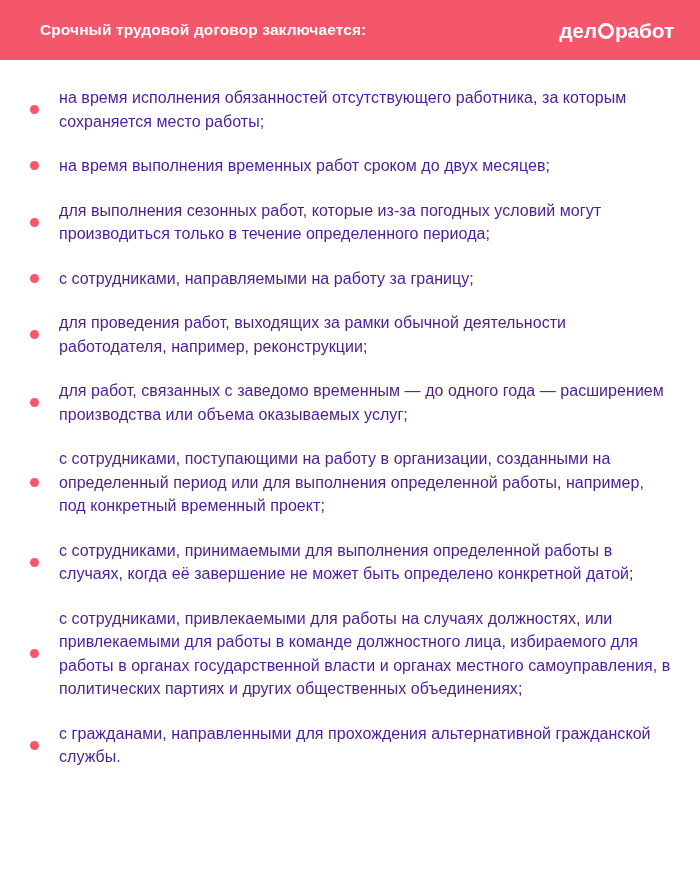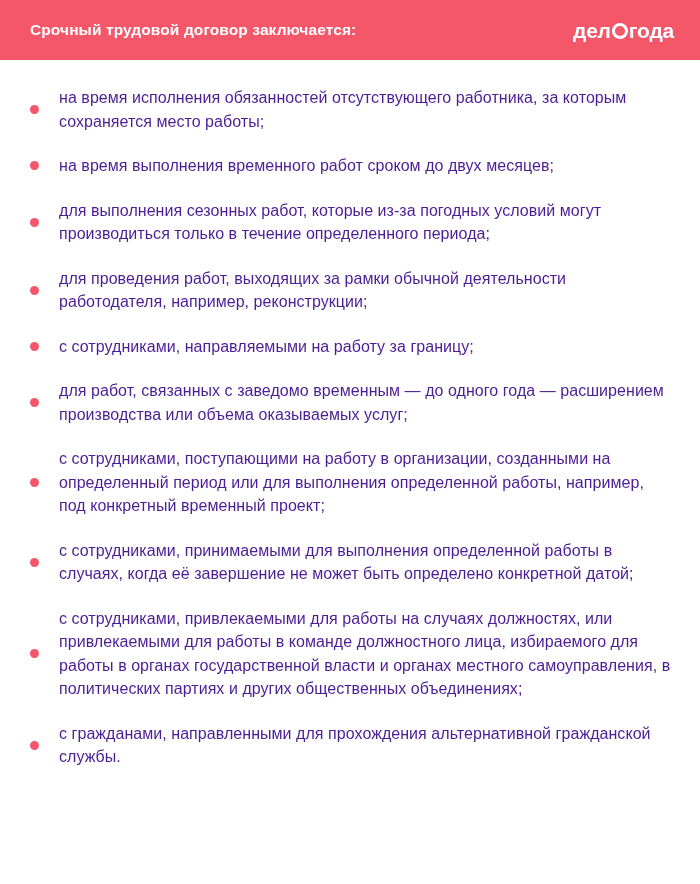--- a/index.html
+++ b/index.html
@@ -22,21 +22,21 @@
     flex-direction: column;
     box-sizing: border-box;
   }
   .header {
     background: #f4566a;
     height: 60px;
     flex: 0 0 60px;
     display: flex;
     align-items: center;
     justify-content: space-between;
-    padding: 0 26px 0 30px;
+    padding: 0 26px 0 40px;
     box-sizing: border-box;
   }
   .header-title {
     color: #ffffff;
     font-size: 15.5px;
     font-weight: bold;
     letter-spacing: 0.1px;
   }
   .logo {
     display: flex;
@@ -94,45 +94,45 @@
 </head>
 <body>
 
 <div class="infographic">
 
   <div class="header">
     <div class="header-title">Срочный трудовой договор заключается:</div>
     <div class="logo">
       <span class="logo-pre">дел</span>
       <span class="logo-ring"></span>
-      <span class="logo-post">года</span>
+      <span class="logo-post">работ</span>
     </div>
   </div>
 
   <div class="content">
     <ul class="items">
       <li>
         <span class="bullet"></span>
         <span class="item-text">на время исполнения обязанностей отсутствующего работника, за которым сохраняется место работы;</span>
       </li>
       <li>
         <span class="bullet"></span>
-        <span class="item-text">на время выполнения временного работ сроком до двух месяцев;</span>
+        <span class="item-text">на время выполнения временных работ сроком до двух месяцев;</span>
       </li>
       <li>
         <span class="bullet"></span>
         <span class="item-text">для выполнения сезонных работ, которые из-за погодных условий могут производиться только в течение определенного периода;</span>
       </li>
       <li>
         <span class="bullet"></span>
-        <span class="item-text">для проведения работ, выходящих за рамки обычной деятельности работодателя, например, реконструкции;</span>
+        <span class="item-text">с сотрудниками, направляемыми на работу за границу;</span>
       </li>
       <li>
         <span class="bullet"></span>
-        <span class="item-text">с сотрудниками, направляемыми на работу за границу;</span>
+        <span class="item-text">для проведения работ, выходящих за рамки обычной деятельности работодателя, например, реконструкции;</span>
       </li>
       <li>
         <span class="bullet"></span>
         <span class="item-text">для работ, связанных с заведомо временным — до одного года — расширением производства или объема оказываемых услуг;</span>
       </li>
       <li>
         <span class="bullet"></span>
         <span class="item-text">с сотрудниками, поступающими на работу в организации, созданными на определенный период или для выполнения определенной работы, например, под конкретный временный проект;</span>
       </li>
       <li>

